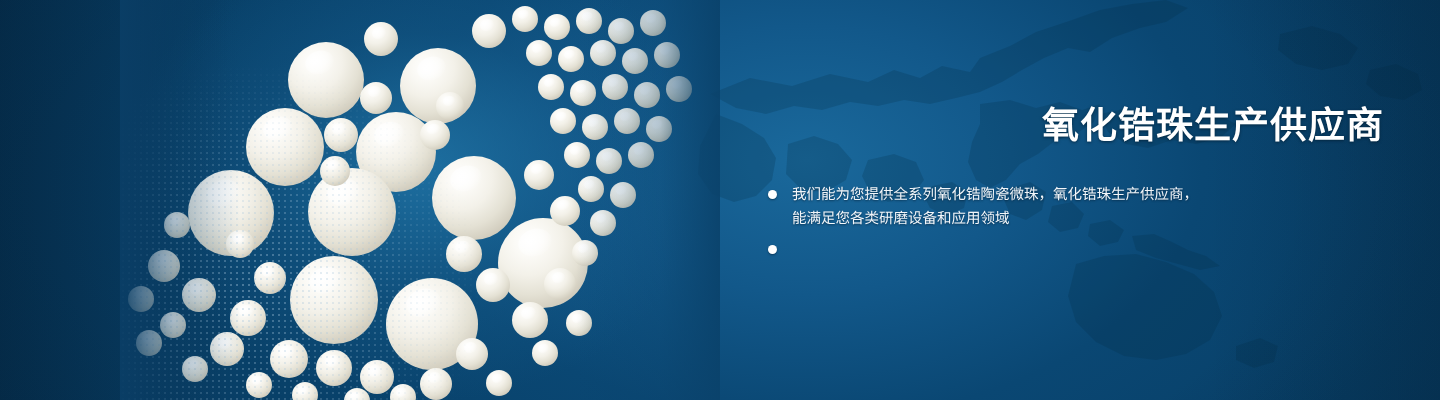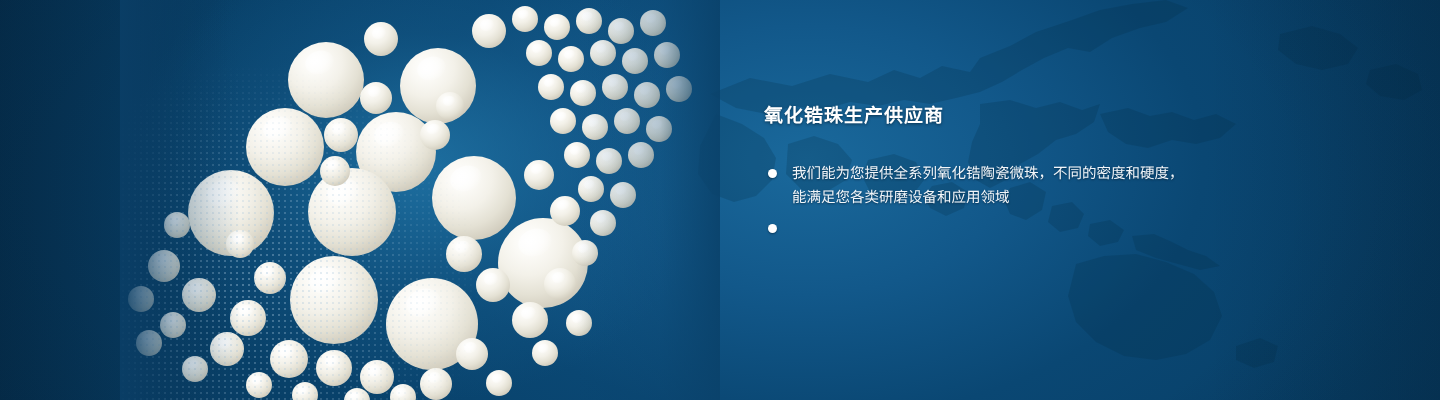--- a/index.html
+++ b/index.html
@@ -89,26 +89,27 @@
   }
 
   
   .copy{
     position:absolute;
     left:764px; top:104px;
     width:620px;
   }
   .headline{
     margin:0;
-    font-size:19px;
+    font-size:37px;
     font-weight:700;
     letter-spacing:1px;
     color:#ffffff;
     text-shadow:0 1px 3px rgba(2,24,42,.65);
     line-height:1.2;
+    text-align:right;
   }
   .bullets{
     list-style:none;
     margin:34px 0 0 0;
     padding:0;
   }
   .bullet{
     position:relative;
     padding-left:28px;
     margin-bottom:7px;
@@ -241,21 +242,21 @@
     <div class="halftone"></div>
     <div class="photo-fade"></div>
   </div>
 
   <div class="copy">
     <h1 class="headline">氧化锆珠生产供应商</h1>
 
     <ul class="bullets">
       <li class="bullet">
         <span class="dot"></span>
-        <span>我们能为您提供全系列氧化锆陶瓷微珠，不同的密度和硬度，</span>
+        <span>我们能为您提供全系列氧化锆陶瓷微珠，氧化锆珠生产供应商，</span>
         <span class="line2">能满足您各类研磨设备和应用领域</span>
       </li>
       <li class="bullet">
         <span class="dot"></span>
       </li>
     </ul>
   </div>
 
 </div>
 

